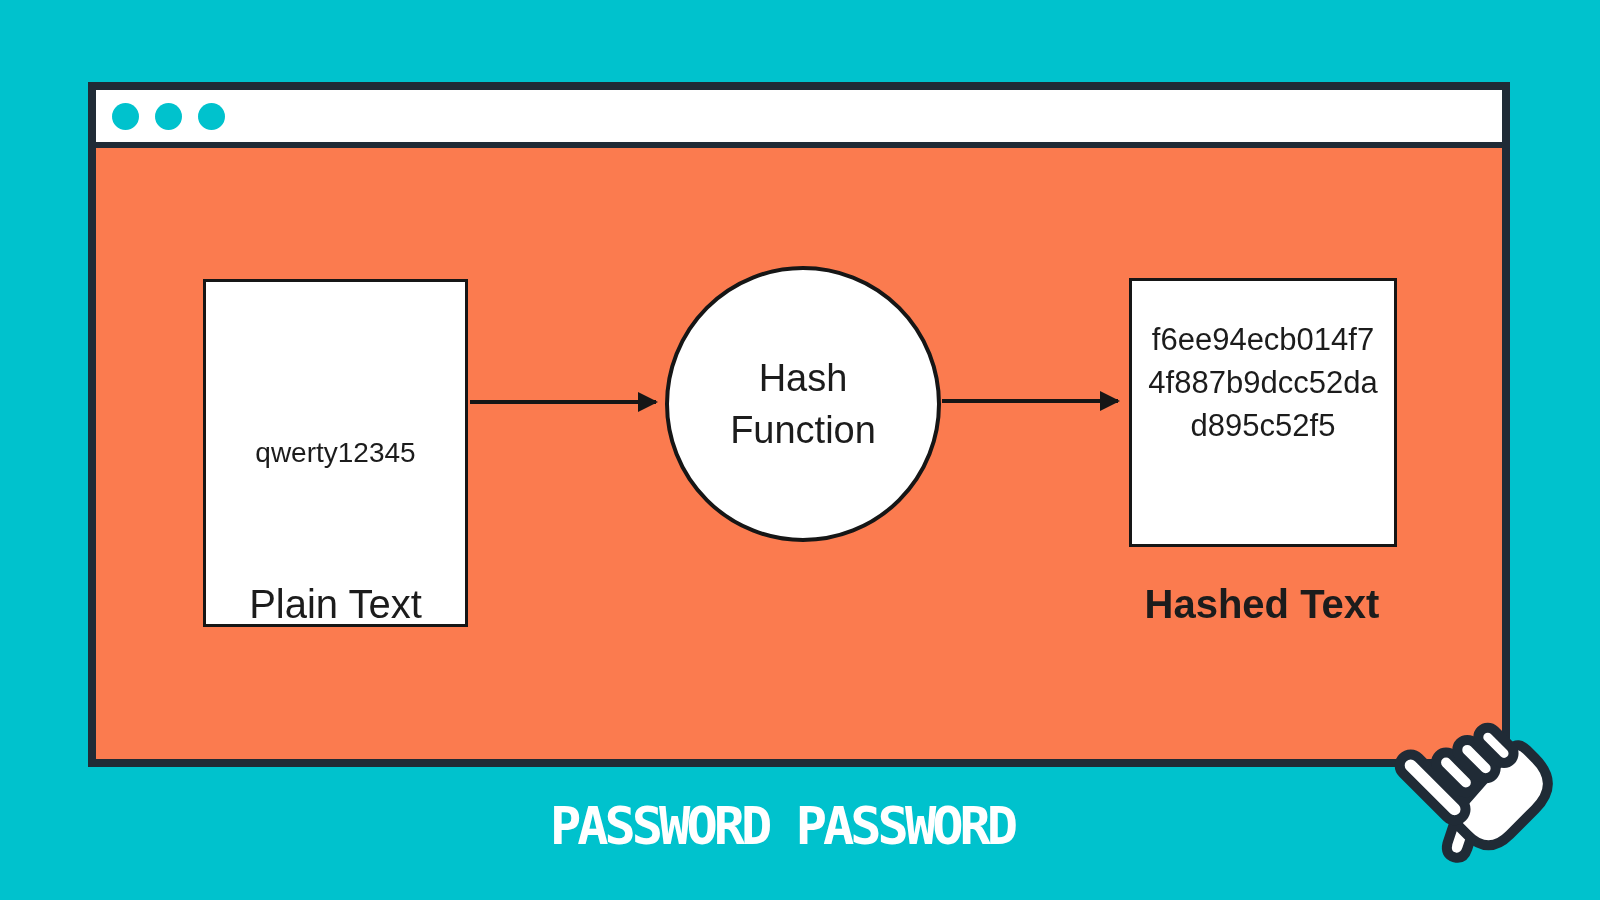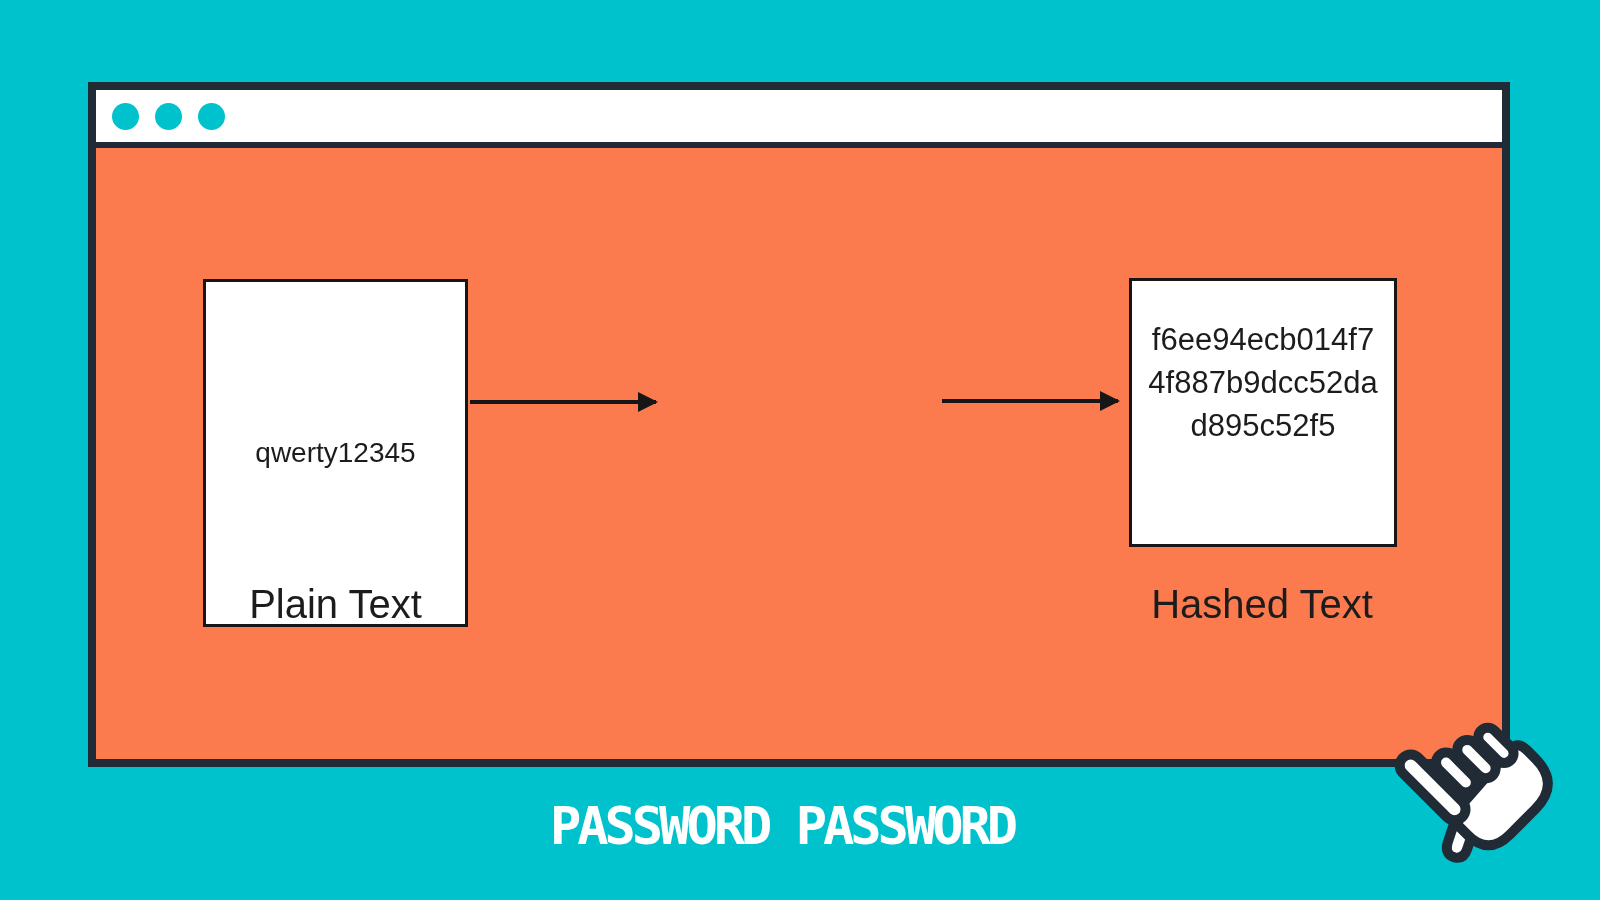--- a/index.html
+++ b/index.html
@@ -60,21 +60,21 @@
     display: flex; align-items: center; justify-content: center;
     font-size: 28px;
   }
   .node-label {
     position: absolute;
     text-align: center;
     font-size: 40px;
     color: var(--text);
   }
   .plain-label  { left: 57px;  top: 434px; width: 365px; }
-  .hash-label   { left: 933px; top: 434px; width: 466px; }
+  .hash-label   { left: 933px; top: 434px; width: 466px; font-weight: bold; }
 
   .hash-circle {
     position: absolute;
     left: 569px; top: 118px;
     width: 276px; height: 276px;
     border-radius: 50%;
     background: var(--node_fill);
     border: 4px solid var(--node_border);
     display: flex; flex-direction: column;
     align-items: center; justify-content: center;
@@ -145,20 +145,24 @@
         </defs>
         <line x1="374" y1="254" x2="560" y2="254" stroke="#161616" stroke-width="4" marker-end="url(#arrowhead)"></line>
         <line x1="846" y1="253" x2="1022" y2="253" stroke="#161616" stroke-width="4" marker-end="url(#arrowhead)"></line>
       </svg>
 
       <div class="plain-box">
         <span>qwerty12345</span>
       </div>
       <div class="node-label plain-label">Plain Text</div>
 
+      <div class="hash-circle">
+        <span>Hash</span>
+        <span>Function</span>
+      </div>
 
       <div class="hash-box">
         <div>f6ee94ecb014f7</div>
         <div>4f887b9dcc52da</div>
         <div>d895c52f5</div>
       </div>
       <div class="node-label hash-label">Hashed Text</div>
 
     </div>
   </div>

